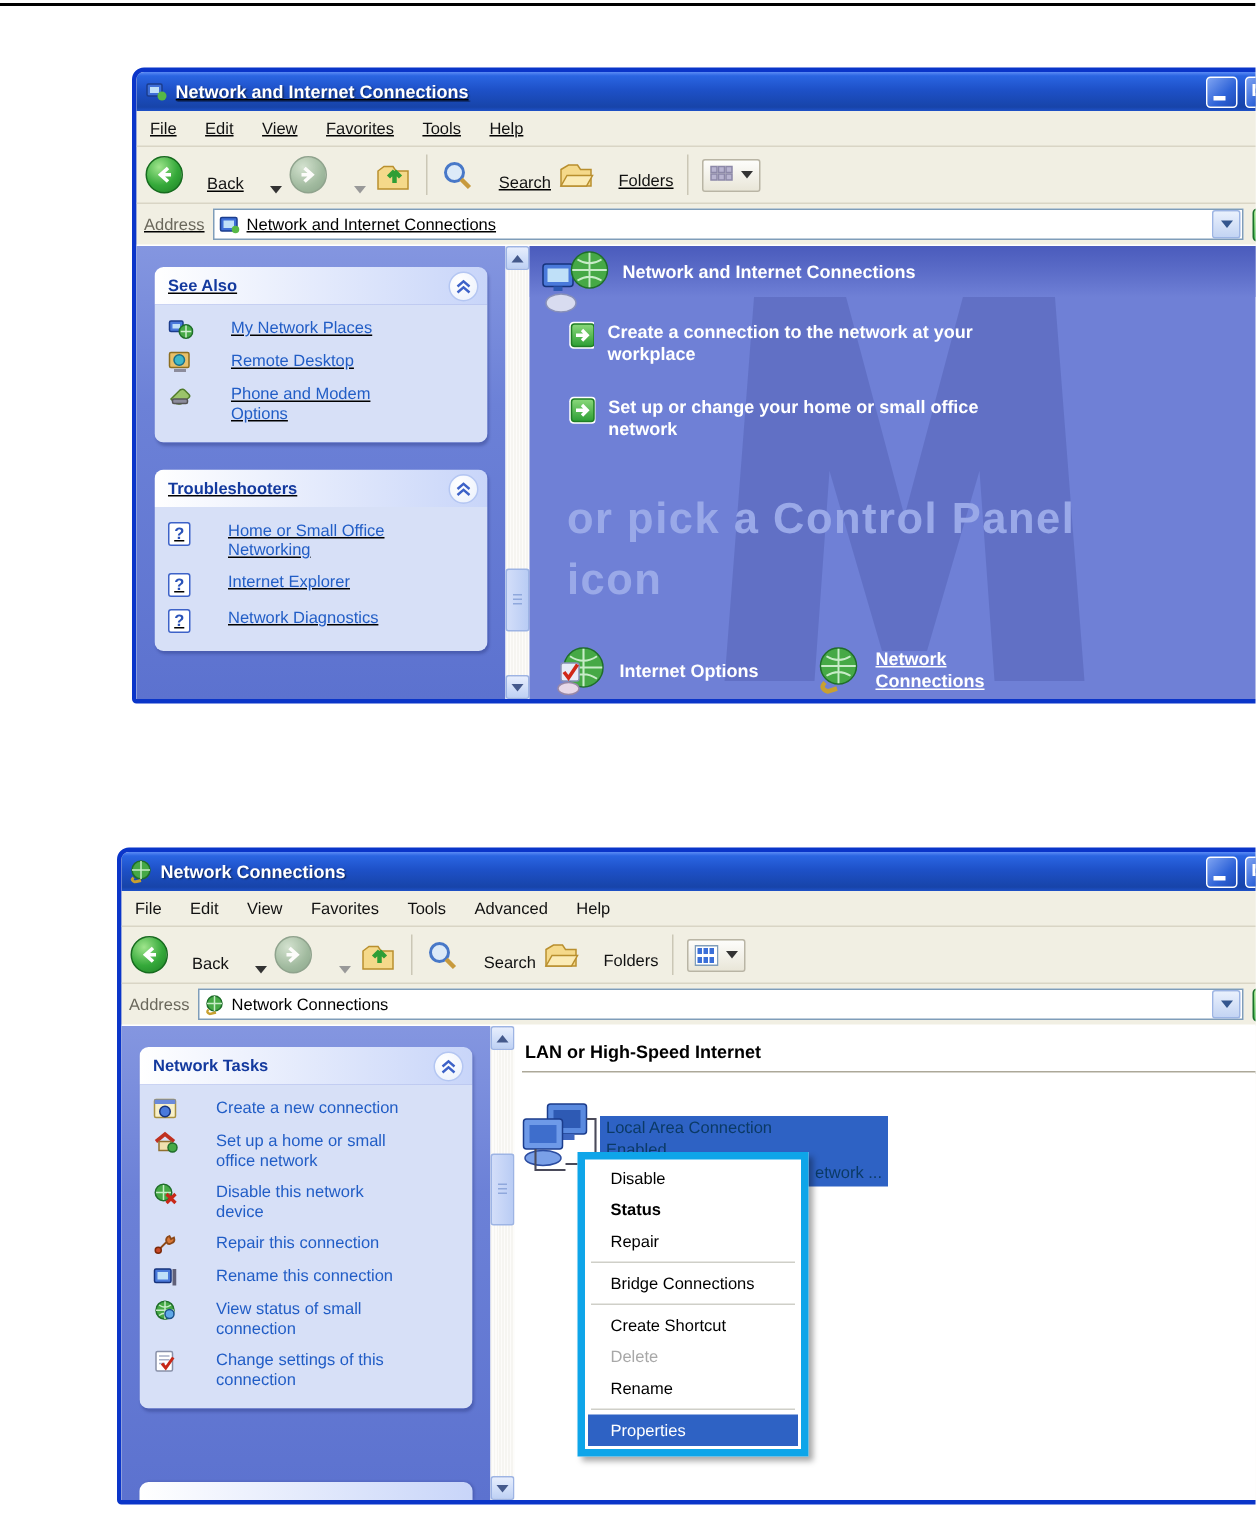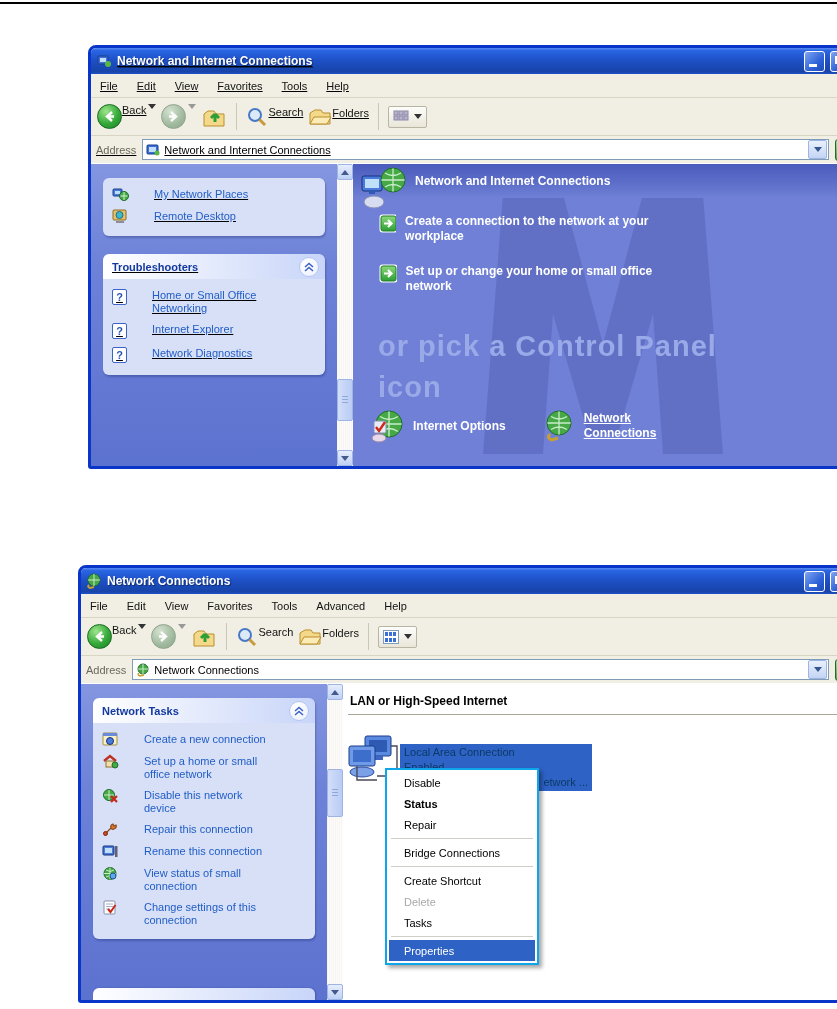--- a/index.html
+++ b/index.html
@@ -20,21 +20,21 @@
 
   .menubar{height:23px;flex:0 0 23px;background:#F1EFE3;border-bottom:1px solid #D9D5C5;display:flex;align-items:center;gap:19px;padding-left:9px;font-size:11px;color:#111;position:relative;}
   .menu-item{cursor:default;}
   .flag-box{position:absolute;right:0;top:0;bottom:0;width:36px;border-left:1px solid #D9D5C5;display:flex;align-items:center;justify-content:center;background:#F1EFE3;}
   .flag{display:grid;grid-template-columns:8px 8px;grid-template-rows:8px 8px;gap:1px;transform:skewY(-8deg);}
   .flag i{display:block;}
   .flag .f1{background:#E33E2B;} .flag .f2{background:#7CBB3C;} .flag .f3{background:#2F6FD8;} .flag .f4{background:#F3B33A;}
 
   .toolbar{height:37px;flex:0 0 37px;background:#F1EFE3;border-bottom:1px solid #D9D5C5;display:flex;align-items:center;gap:5px;padding:0 6px;font-size:11px;color:#111;}
   .tsep{width:1px;height:27px;background:#CBC7B6;margin:0 4px;flex:0 0 auto;}
-  .tool-group{display:flex;align-items:flex-start;gap:0;cursor:pointer;}
+  .tool-group{display:flex;align-items:flex-end;gap:16px;cursor:pointer;}
   .circle{width:25px;height:25px;border-radius:50%;display:flex;align-items:center;justify-content:center;box-sizing:border-box;}
   .circle.green{background:radial-gradient(circle at 35% 28%,#9FE58C,#35A93A 55%,#1C7F24);border:1px solid #176B1F;}
   .circle.dim{background:radial-gradient(circle at 35% 28%,#CFE0CC,#93B193 60%,#7A997C);border:1px solid #7F967F;opacity:.85;}
   .caret{width:0;height:0;border-left:4px solid transparent;border-right:4px solid transparent;border-top:5px solid #333;margin-left:2px;}
   .caret.dim{border-top-color:#999;}
   .views-box{display:flex;align-items:center;gap:3px;border:1px solid #B9B5A5;border-radius:2px;background:linear-gradient(#FDFDFB,#E9E6D8);padding:3px 4px;}
 
   .addressbar{height:27px;flex:0 0 27px;background:#F1EFE3;display:flex;align-items:center;gap:6px;padding:0 5px;font-size:11px;color:#6A675B;border-bottom:1px solid #fff;}
   .addr-field{flex:1;height:21px;background:#fff;border:1px solid #7F9DB9;display:flex;align-items:center;gap:4px;padding:0 1px 0 3px;color:#000;box-sizing:border-box;}
   .addr-text{flex:1;white-space:nowrap;overflow:hidden;}
@@ -66,33 +66,33 @@
   .sc-thumb:after{content:"";position:absolute;left:4px;top:50%;margin-top:-4px;width:6px;height:1px;background:#8FA8DC;box-shadow:0 3px 0 #8FA8DC,0 6px 0 #8FA8DC;}
 
   
   .content1{flex:1;position:relative;background:#6F80D6;overflow:hidden;}
   .c1-band{position:absolute;left:0;top:0;right:0;height:34px;background:linear-gradient(180deg,#4A5BBC 0%,#5D6EC9 55%,#6F80D6 100%);}
   .c1-title{position:absolute;left:62px;top:10px;color:#fff;font-weight:bold;font-size:12px;}
   .c1-bigicon{position:absolute;left:7px;top:2px;}
   .c1-task{position:absolute;display:flex;gap:9px;align-items:flex-start;width:300px;color:#ffffff;font-weight:bold;font-size:12px;line-height:15px;cursor:pointer;}
   .wm{position:absolute;opacity:.16;}
   .c1-pick{position:absolute;left:25px;top:162px;color:#9AA9E8;font-weight:bold;font-size:29px;line-height:41px;letter-spacing:1px;}
-  .c1-bottom{position:absolute;left:16px;bottom:23px;display:flex;align-items:center;gap:12px;color:#fff;font-weight:bold;font-size:12px;}
+  .c1-bottom{position:absolute;left:16px;bottom:2px;display:flex;align-items:center;gap:12px;color:#fff;font-weight:bold;font-size:12px;}
   .c1-io{display:flex;align-items:center;gap:8px;cursor:pointer;}
   .c1-nc{display:flex;align-items:center;gap:8px;margin-left:24px;cursor:pointer;}
   .c1-nc .lbl{text-decoration:underline;line-height:15px;}
 
   
   .content2{flex:1;position:relative;background:#fff;overflow:hidden;color:#000;}
   .c2-group{position:absolute;left:7px;top:10px;font-size:12px;font-weight:bold;}
   .c2-rule{position:absolute;left:5px;top:30px;right:10px;height:1px;background:#ACA899;border-bottom:1px solid #fff;}
   .lan-icon{position:absolute;left:2px;top:48px;}
   .lan-sel{position:absolute;left:57px;top:60px;width:192px;background:#2E62C4;color:#0B3A66;font-size:11px;line-height:15px;padding:1px 4px;box-sizing:border-box;}
   .lan-sel .frag{display:block;text-align:right;}
-  .ctx-menu{position:absolute;left:42px;top:84px;width:154px;background:#fff;border:2px solid #0ea5e9;box-shadow:3px 3px 4px rgba(0,0,0,.35);padding:2px;font-size:11px;box-sizing:border-box;}
+  .ctx-menu{position:absolute;left:42px;top:84px;width:154px;background:#fff;border:5px solid #0ea5e9;box-shadow:3px 3px 4px rgba(0,0,0,.35);padding:2px;font-size:11px;box-sizing:border-box;}
   .ctx-i{height:21px;display:flex;align-items:center;padding-left:15px;cursor:pointer;}
   .ctx-i.bold{font-weight:bold;}
   .ctx-i.disabled{color:#A8A8A8;}
   .ctx-i.selected{background:#2E62C4;color:#fff;}
   .ctx-sep{height:1px;background:#CFCFC8;margin:3px 2px;}
 </style>
 </head>
 <body>
 
 <div class="top-rule"></div>
@@ -197,37 +197,52 @@
           <svg width="12" height="12">
             <path d="M2 6 H9 M6 2.5 L9.5 6 L6 9.5" stroke="#fff" stroke-width="2.2" fill="none"></path>
           </svg>
         </div>
       <span>Go</span>
     </div>
   </div>
   <div class="client">
     <div class="sidebar">
       <div class="panel">
+        <div class="panel-h">
+          <span>See Also</span>
+          <div class="chev-btn">
+              <svg width="10" height="10">
+                <path d="M1 5 L5 1.5 L9 5 M1 9 L5 5.5 L9 9" stroke="#3D62C8" stroke-width="1.6" fill="none"></path>
+              </svg>
+            </div>
+        </div>
         <div class="panel-b">
           <div class="s-item">
             <svg width="17" height="15">
                 <rect x="1" y="2" width="9" height="7" rx="1" fill="#4A7ADB" stroke="#1B3C8C"></rect>
                 <rect x="3" y="4" width="5" height="3" fill="#BFE0F8"></rect>
                 <circle cx="12" cy="9" r="4.5" fill="#46A946" stroke="#1F6E2A"></circle>
                 <path d="M8.5 9 h7 M12 5 v8" stroke="#CFEED0" stroke-width="1"></path>
               </svg>
             <span class="s-txt">My Network Places</span>
           </div>
           <div class="s-item">
             <svg width="17" height="15">
                 <rect x="1" y="1" width="13" height="10" rx="1" fill="#E8C06A" stroke="#8C6E20"></rect>
                 <circle cx="7.5" cy="6" r="3.5" fill="#3FB8C8" stroke="#18708C"></circle>
                 <rect x="4" y="12" width="8" height="2" fill="#8C8C9C"></rect>
               </svg>
             <span class="s-txt">Remote Desktop</span>
+          </div>
+          <div class="s-item">
+            <svg width="17" height="15">
+                <path d="M2 10 l6 -6 q2 -1 3 0 l3 3 q1 1 0 2 l-5 4 q-3 1 -5 -1 z" fill="#9BC46A" stroke="#4F7A2A"></path>
+                <rect x="3" y="10" width="10" height="3" rx="1" fill="#8C8C9C" stroke="#555"></rect>
+              </svg>
+            <span class="s-txt">Phone and Modem Options</span>
           </div>
         </div>
       </div>
       <div class="panel">
         <div class="panel-h">
           <span>Troubleshooters</span>
           <div class="chev-btn">
               <svg width="10" height="10">
                 <path d="M1 5 L5 1.5 L9 5 M1 9 L5 5.5 L9 9" stroke="#3D62C8" stroke-width="1.6" fill="none"></path>
               </svg>
@@ -542,19 +557,19 @@
       </div>
       <div class="ctx-menu">
         <div class="ctx-i">Disable</div>
         <div class="ctx-i bold">Status</div>
         <div class="ctx-i">Repair</div>
         <div class="ctx-sep"></div>
         <div class="ctx-i">Bridge Connections</div>
         <div class="ctx-sep"></div>
         <div class="ctx-i">Create Shortcut</div>
         <div class="ctx-i disabled">Delete</div>
-        <div class="ctx-i">Tasks</div>
+        <div class="ctx-i">Rename</div>
         <div class="ctx-sep"></div>
         <div class="ctx-i selected">Properties</div>
       </div>
     </div>
   </div>
 </div>
 
 </body></html>

